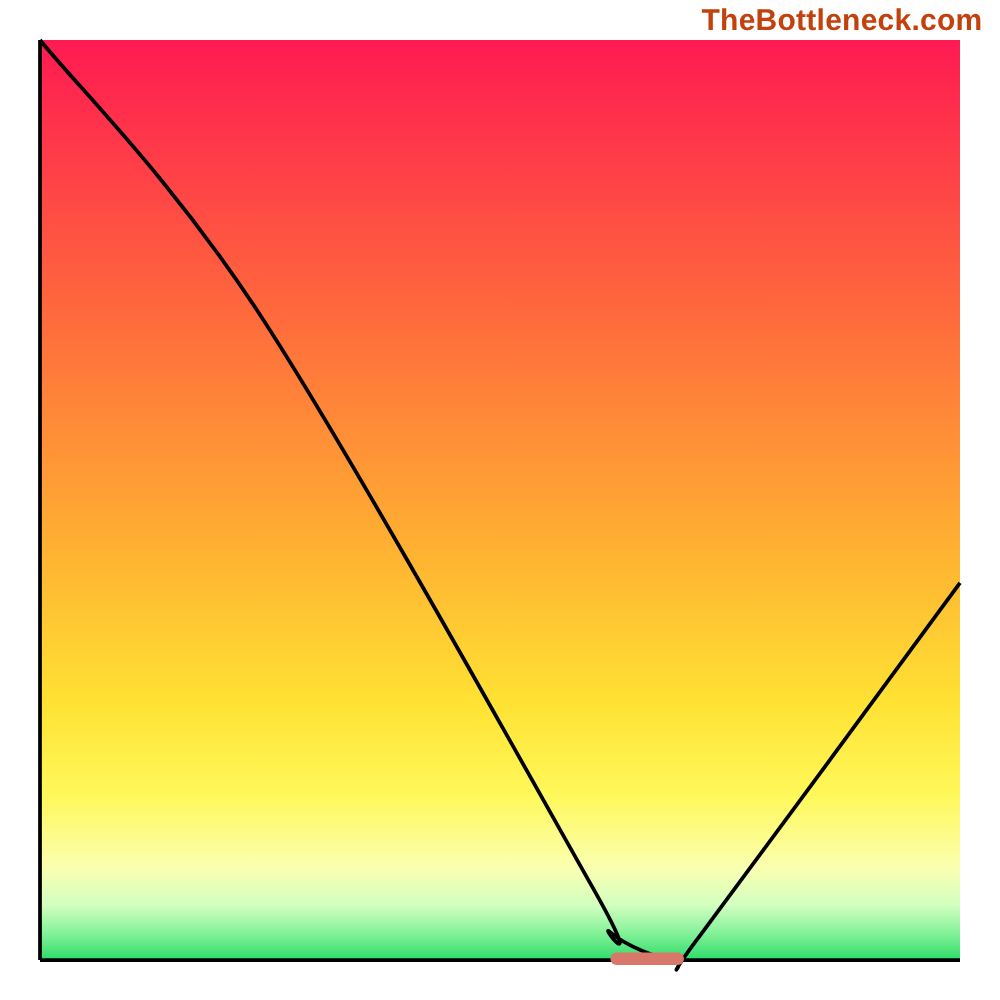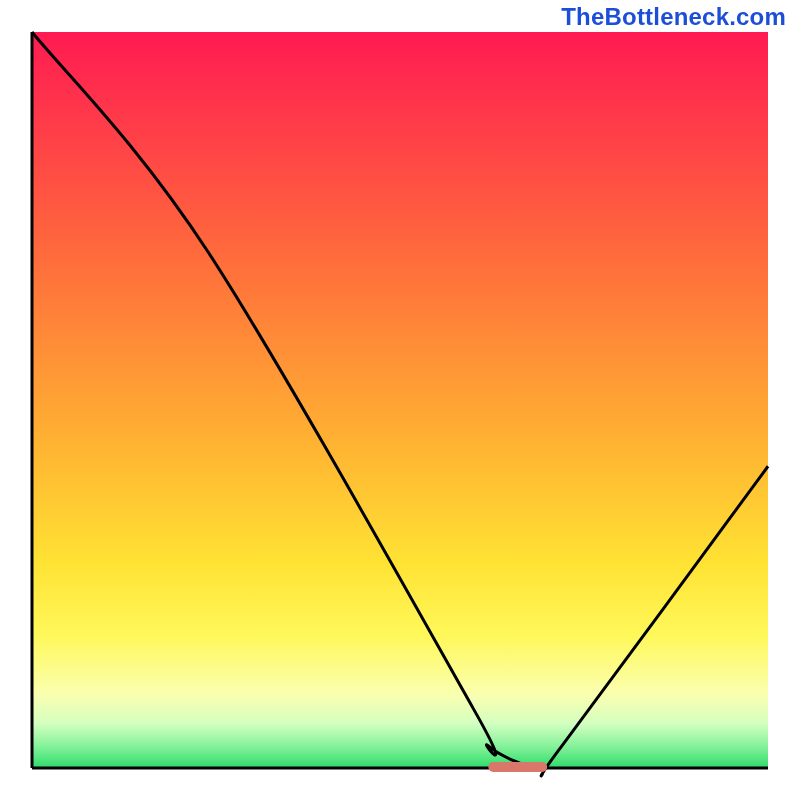--- a/index.html
+++ b/index.html
@@ -14,21 +14,21 @@
     position: relative;
     width: 800px;
     height: 800px;
   }
   .watermark {
     position: absolute;
     top: 3px;
     right: 14px;
     font-size: 24px;
     font-weight: bold;
-    color: #1d4ed8;
+    color: #c2410c;
     letter-spacing: 0.2px;
     margin-left: 48px;
   }
   svg {
     position: absolute;
     top: 0;
     left: 0;
   }
 </style>
 </head>

